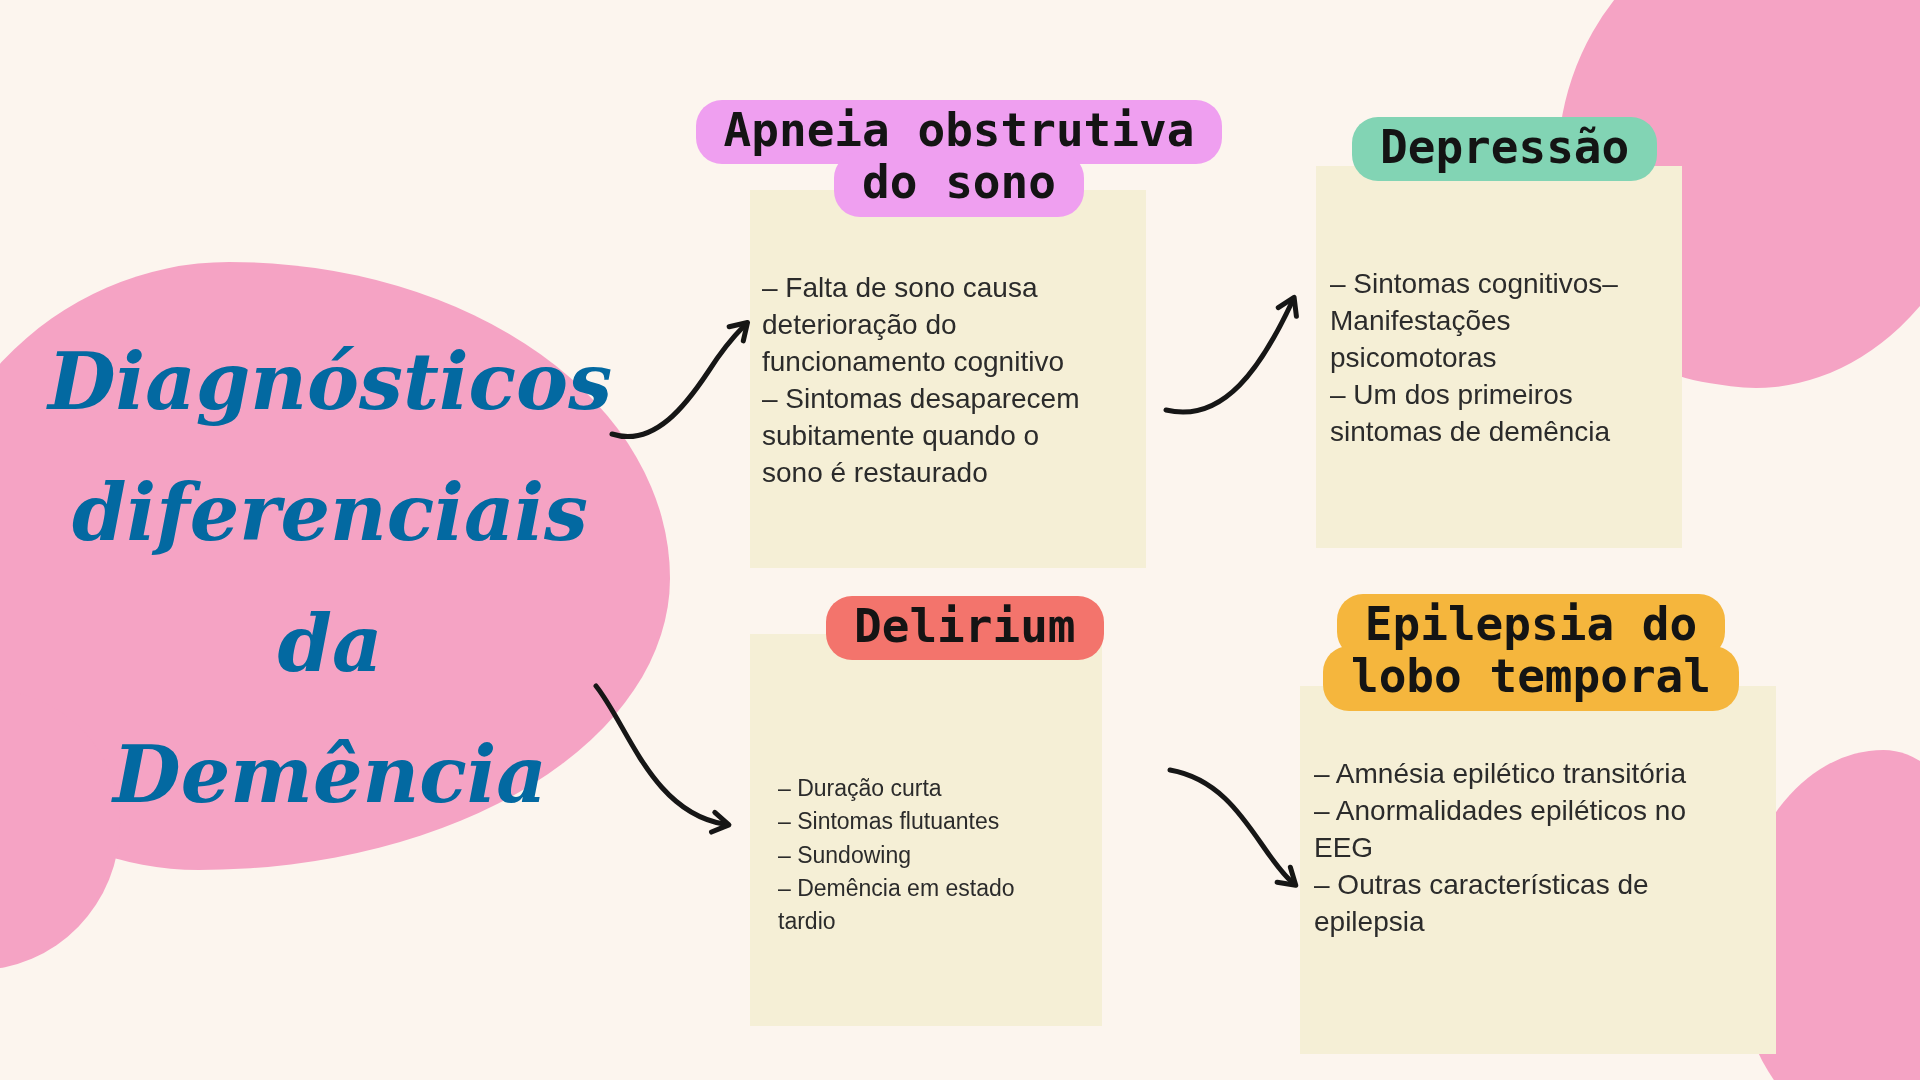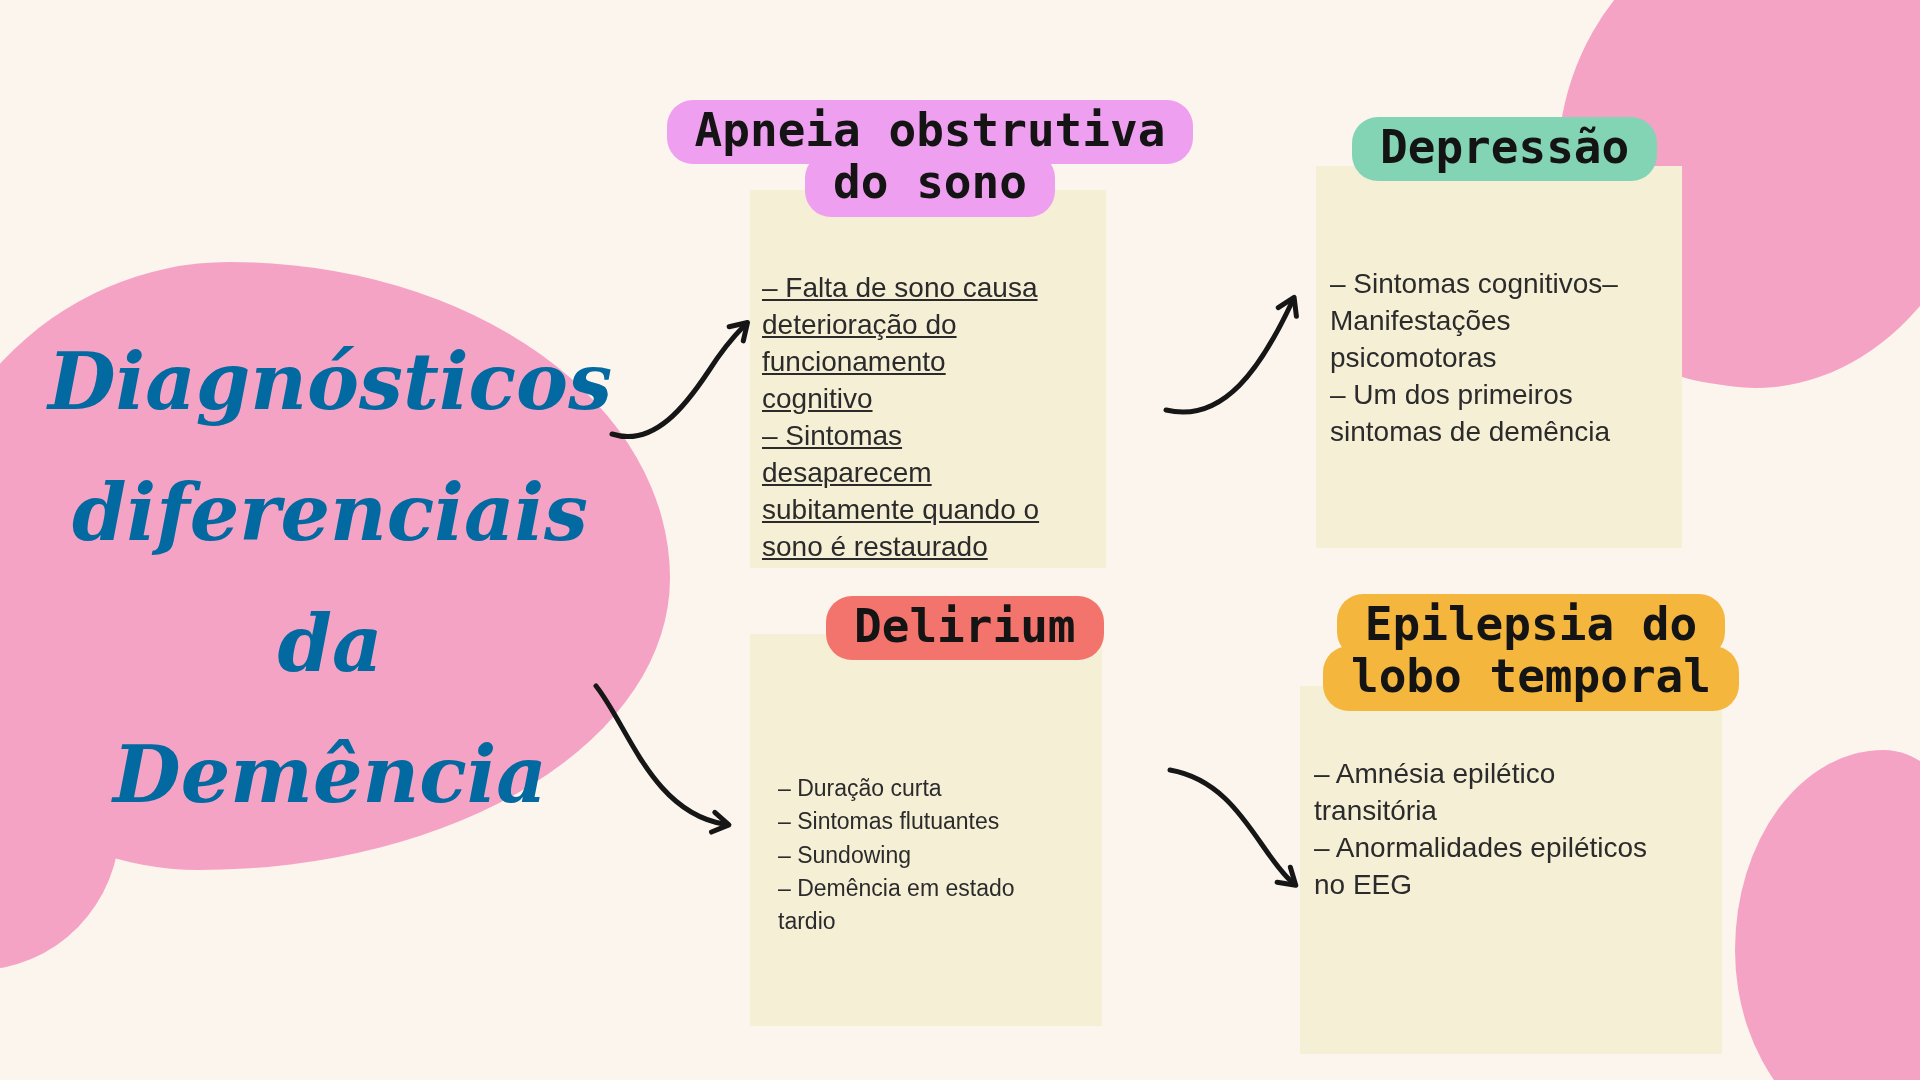--- a/index.html
+++ b/index.html
@@ -32,38 +32,38 @@
   
   .arrows { position:absolute; left:0; top:0; width:1920px; height:1080px;
             z-index:2; pointer-events:none; }
 
   
   .card {
     position:absolute; background:#f5efd6; box-sizing:border-box;
     font-size:28px; line-height:1.32; color:#2b2b2b; z-index:1;
   }
   .card p { margin:0; }
-  .card-apneia    { left:750px;  top:190px; width:356px; height:378px; padding:80px 58px 0 12px;text-decoration:underline; }
+  .card-apneia    { left:750px;  top:190px; width:396px; height:378px; padding:80px 58px 0 12px; }
   .card-depressao { left:1316px; top:166px; width:366px; height:382px; padding:100px 48px 0 14px; }
   .card-delirium  { left:750px;  top:634px; width:352px; height:392px; padding:138px 78px 0 28px;
                     font-size:23px; line-height:1.45; }
-  .card-epilepsia { left:1300px; top:686px; width:422px; height:368px; padding:70px 44px 0 14px; }
+  .card-epilepsia { left:1300px; top:686px; width:476px; height:368px; padding:70px 44px 0 14px; }
 
   
   .label {
     position:absolute; z-index:4; text-align:center;
     font-family:"DejaVu Sans Mono", monospace; font-weight:bold; color:#141414;
   }
   .pill {
     display:block; width:max-content; margin:0 auto;
     padding:6px 28px 10px; border-radius:26px;
     font-size:46px; line-height:1.05;
   }
   .pill + .pill { margin-top:-12px; }
-  .label-apneia    { left:645px;  top:100px; width:570px; }
+  .label-apneia    { left:674px;  top:100px; width:570px; }
   .label-apneia .pill    { background:#ef9ff0; }
   .label-depressao { left:1352px; top:117px; }
   .label-depressao .pill { background:#82d4b4; }
   .label-delirium  { left:826px;  top:596px;text-align:right; }
   .label-delirium .pill  { background:#f3746c; }
   .label-epilepsia { left:1306px; top:594px; width:450px; }
   .label-epilepsia .pill { background:#f5b63d; }
 </style>
 </head>
 <body>
@@ -106,20 +106,21 @@
   <div class="card card-delirium">
     <p>– Duração curta</p>
     <p>– Sintomas flutuantes</p>
     <p>– Sundowing</p>
     <p>– Demência em estado tardio</p>
   </div>
 
   <div class="card card-epilepsia">
     <p>– Amnésia epilético transitória</p>
     <p>– Anormalidades epiléticos no EEG</p>
+    <p>– Outras características de epilepsia</p>
   </div>
 
   <div class="label label-apneia">
     <span class="pill">Apneia obstrutiva</span>
     <span class="pill">do sono</span>
   </div>
 
   <div class="label label-depressao">
     <span class="pill">Depressão</span>
   </div>

